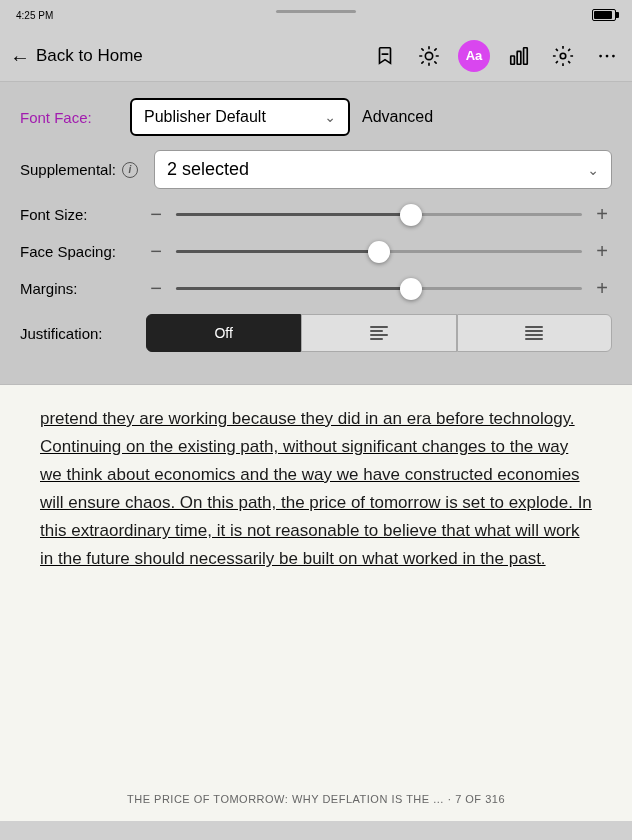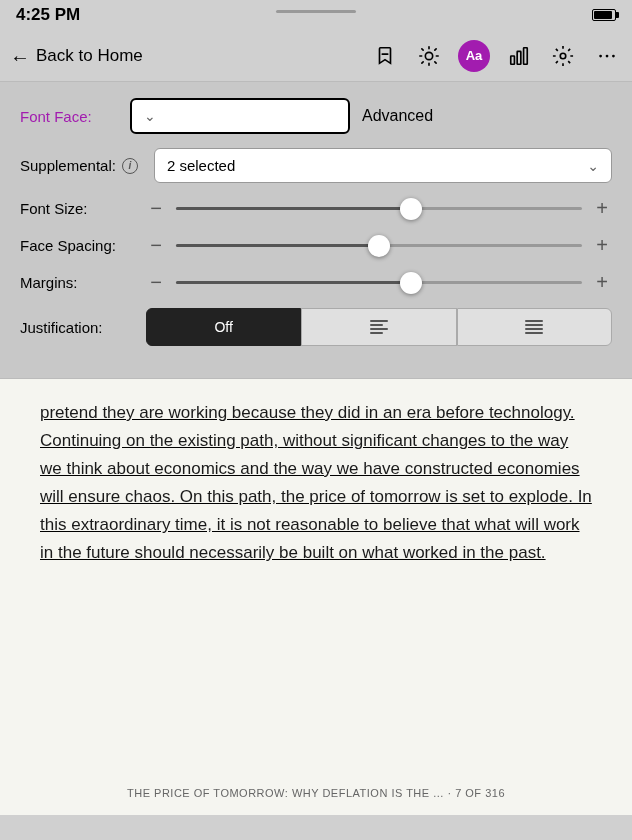--- a/index.html
+++ b/index.html
@@ -16,22 +16,22 @@
     
     .status-bar {
       height: 30px;
       background: #d0d0d0;
       display: flex;
       align-items: center;
       justify-content: space-between;
       padding: 0 16px;
     }
     .status-time {
-      font-size: 17px;
-      font-weight: 700;
+      font-size: 10px;
+      font-weight: 400;
       color: #000;
     }
     .status-icons {
       display: flex;
       align-items: center;
       gap: 6px;
     }
     .battery-icon {
       width: 24px;
       height: 12px;
@@ -101,21 +101,21 @@
     .nav-icon-svg {
       width: 22px;
       height: 22px;
     }
 
     
     .aa-btn {
       width: 32px;
       height: 32px;
       border-radius: 50%;
-      background: #a21caf;
+      background: #d946ef;
       display: flex;
       align-items: center;
       justify-content: center;
       cursor: pointer;
     }
     .aa-btn-text {
       color: #fff;
       font-size: 13px;
       font-weight: 600;
     }
@@ -197,21 +197,21 @@
       border: 1px solid #999;
       border-radius: 6px;
       background: #fff;
       padding: 8px 12px;
       display: flex;
       align-items: center;
       justify-content: space-between;
       cursor: pointer;
     }
     .supplemental-text {
-      font-size: 15px;
+      font-size: 18px;
       color: #000;
     }
     .supplemental-arrow {
       font-size: 14px;
       color: #666;
     }
     .info-icon {
       width: 16px;
       height: 16px;
       border-radius: 50%;
@@ -418,20 +418,21 @@
     </div>
   </div>
 </div>
 
 <div class="settings-panel">
 
   <div class="font-face-row">
     <span class="font-face-label">Font Face:</span>
     <div class="font-face-controls">
       <div class="font-face-dropdown">
+        <span class="font-face-dropdown-text">Publisher Default</span>
         <span class="font-face-dropdown-arrow">⌄</span>
       </div>
       <button class="advanced-btn">Advanced</button>
     </div>
   </div>
 
   <div class="setting-row">
     <span class="setting-label">
       <span>Supplemental:</span>
       <span class="info-icon">i</span>

